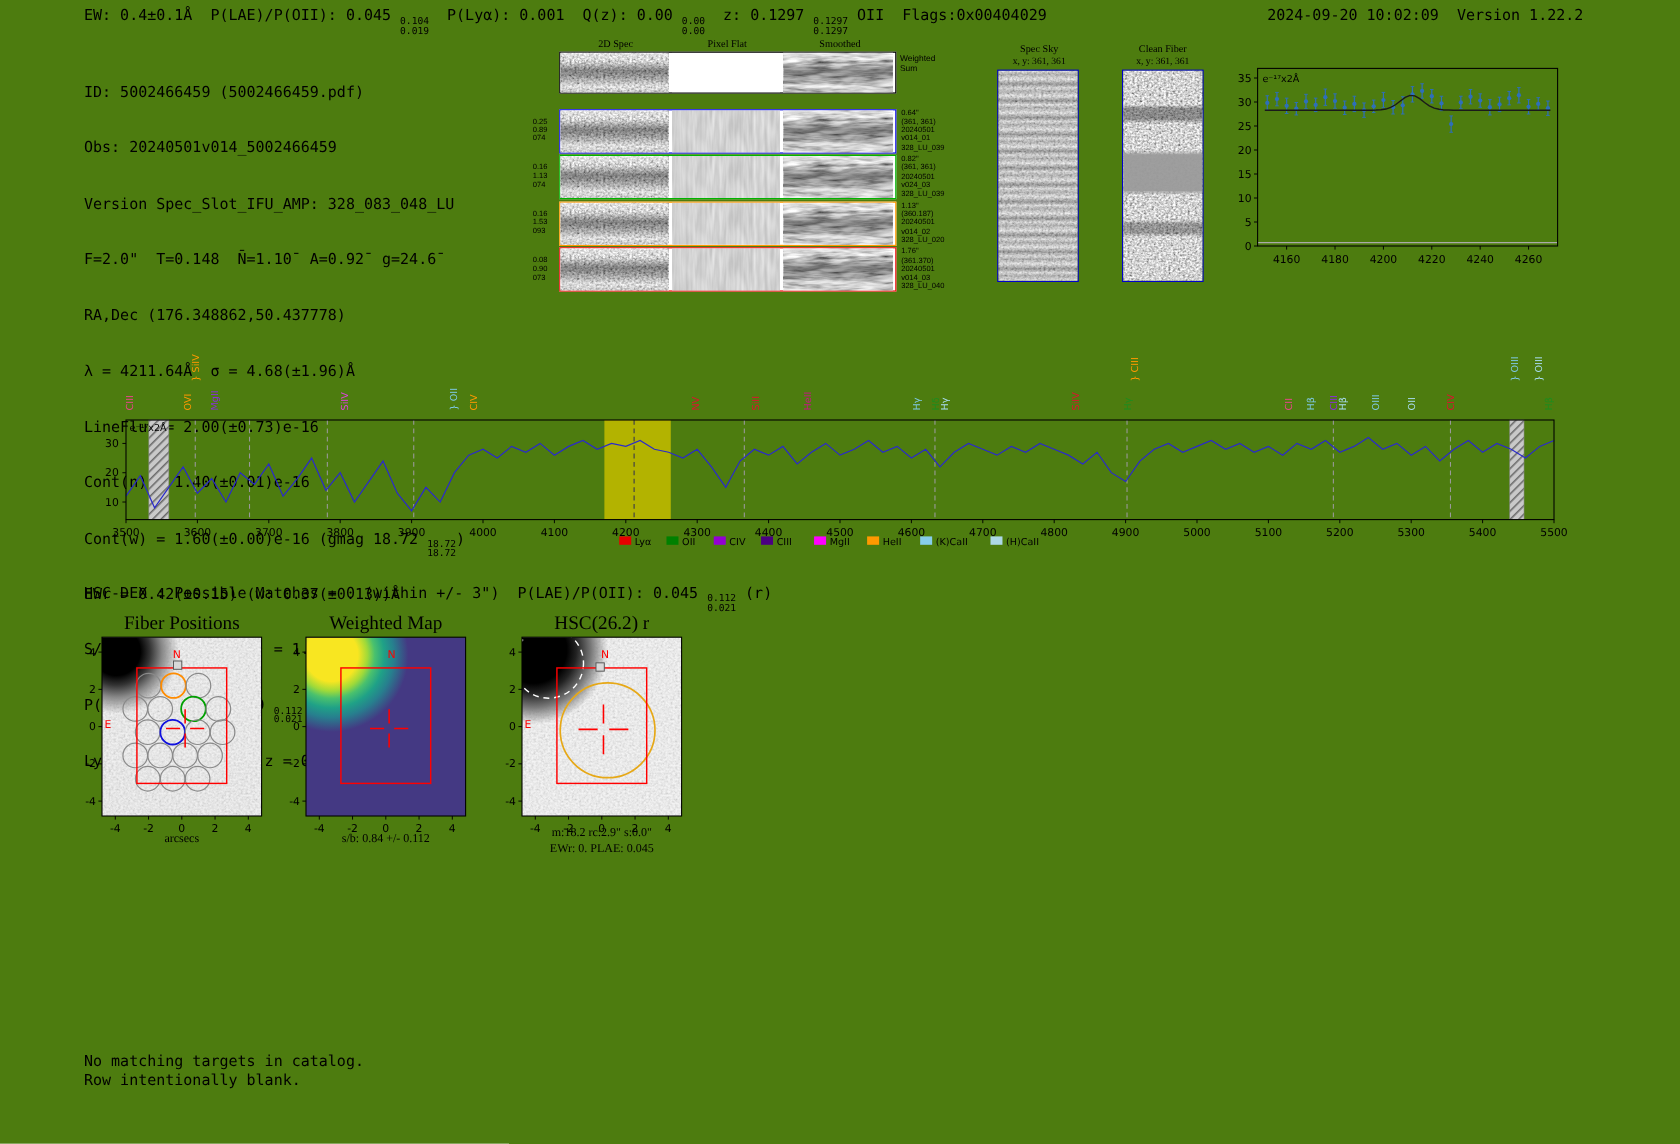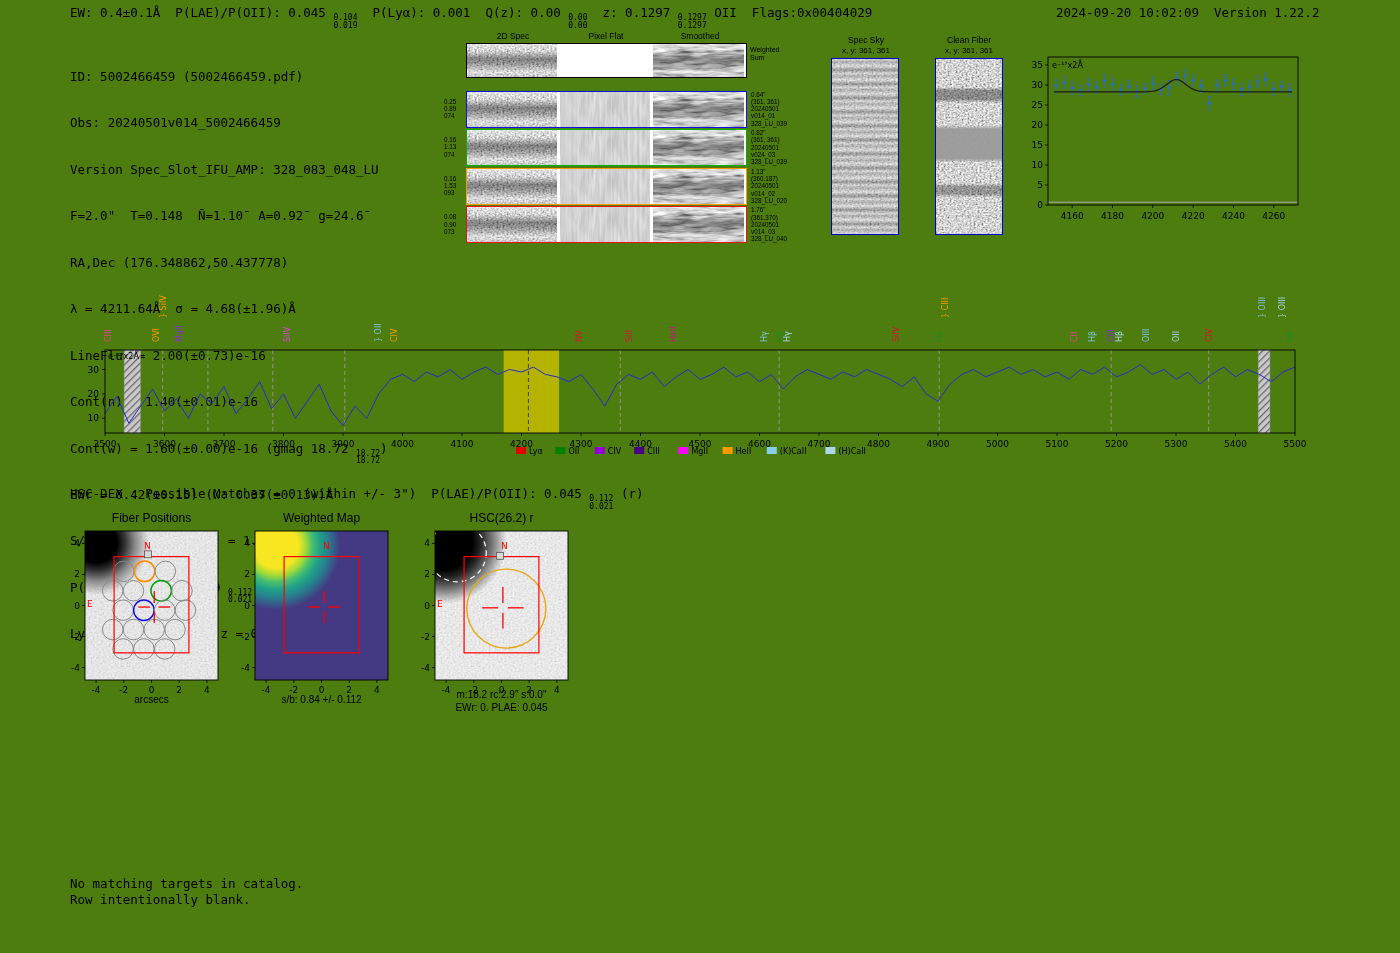--- a/index.html
+++ b/index.html
@@ -1,24 +1,24 @@
 <!DOCTYPE html>
 <html><head>
 <meta charset="utf-8">
 <style>
   *{margin:0;padding:0;box-sizing:border-box}
   html,body{width:1400px;height:953px;background:#fff;font-family:"DejaVu Sans",sans-serif;color:#000}
   #page{position:absolute;left:0;top:0;width:1400px;height:953px;overflow:hidden;background:#4d7c0f}
   .abs{position:absolute}
   .mono{font-family:"DejaVu Sans Mono",monospace;font-size:12.5px;white-space:pre;color:#000}
-  .sans{font-family:Liberation Sans, sans-serif;color:#000}
+  .sans{font-family:Liberation Serif, serif;color:#000}
   .small{font-size:8.5px}
   .tiny{font-size:6.3px;line-height:7.3px;font-family:Liberation Sans, sans-serif;color:#000}
   .center{text-align:center}
-  .ptitle{font-size:12px}
+  .ptitle{font-size:16px}
   .cap{font-size:10px}
   .frac{display:inline-flex;flex-direction:column;font-size:8px;line-height:7.5px;vertical-align:-3px;text-align:left;font-family:"DejaVu Sans Mono",monospace}
   #info-block > div{height:16.45px;overflow:visible}
   .fill{position:absolute;left:0;top:0;right:0;bottom:0}
   .img-panel{position:absolute;border:1.8px solid #0000cc;overflow:hidden}
   .strip-outer{overflow:hidden;background:#fff}
   .subpanel{position:absolute;top:0;bottom:0}
   .noise-fine{background:#8a8a8a;filter:url(#grainFine)}
   .noise-smooth{background:#9a9a9a;filter:url(#grainSmooth)}
   .noise-flat{background:#a2a2a2;filter:url(#grainFlat)}

